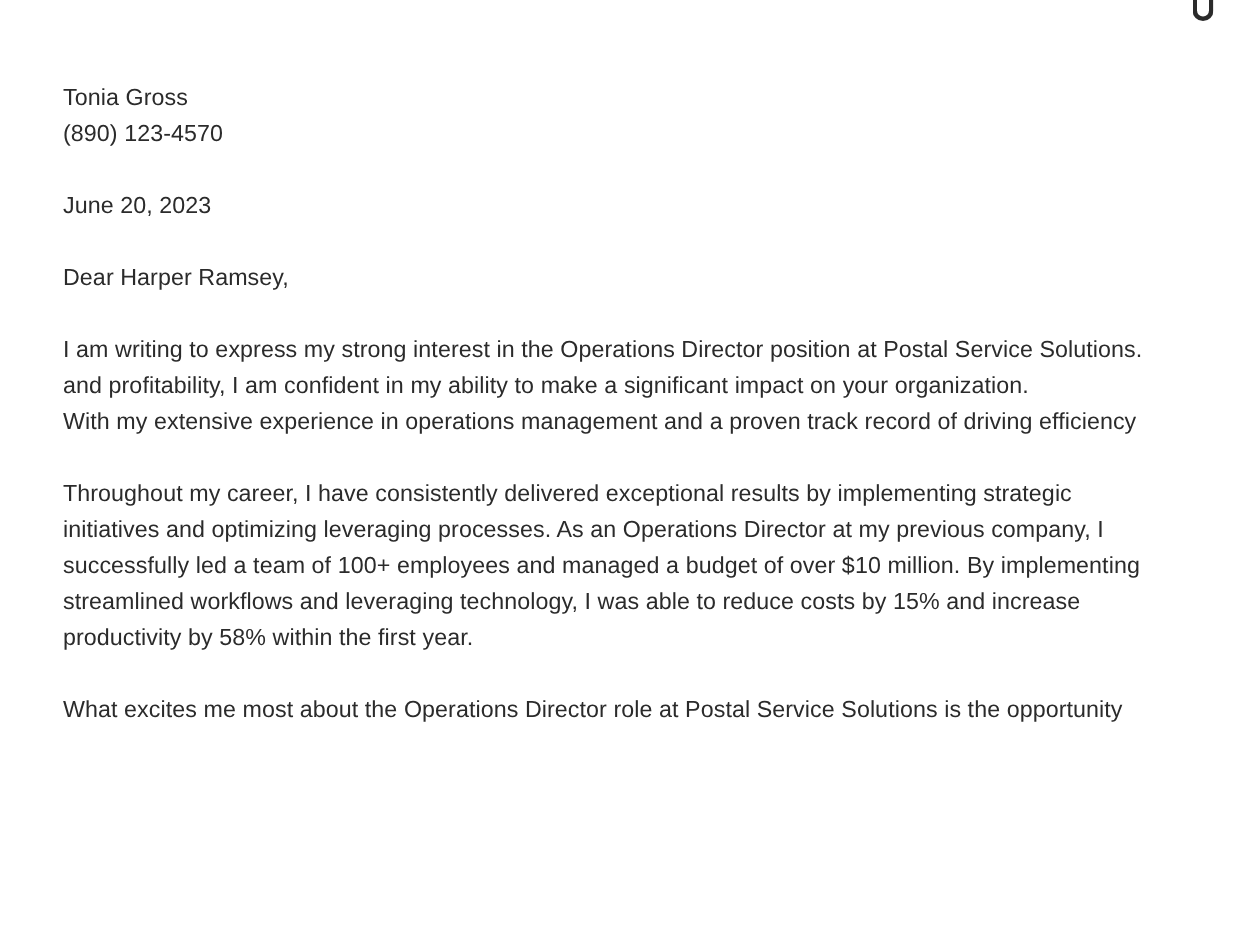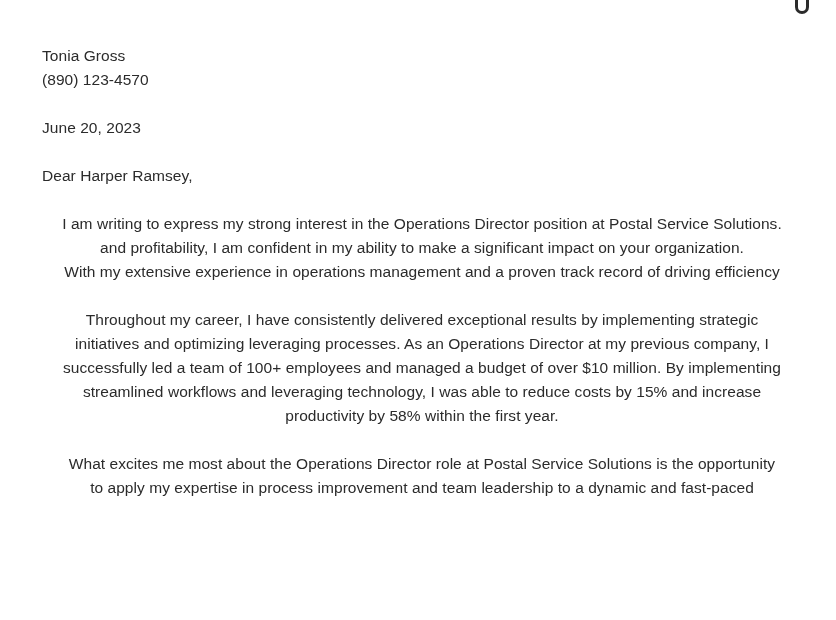--- a/index.html
+++ b/index.html
@@ -18,22 +18,22 @@
     .page {
       position: absolute;
       left: 42px;
       top: 42px;
       width: 760px;
       font-size: 15.5px;
       line-height: 24px;
       letter-spacing: 0.05px;
     }
     .line { display: block; white-space: nowrap; }
-    .block { margin: 2px 0 24px 0; }
-    .para { margin: 0 0 24px 0; text-align: center; }
+    .block { margin: 12px 0 24px 0; }
+    .para { margin: 0 0 24px 0; }
     .para .line { white-space: nowrap; }
     .corner-glyph {
       position: absolute;
       left: 795px;
       top: -12px;
       width: 14px;
       height: 26px;
       border: 3px solid #2b2b2b;
       border-top: none;
       border-radius: 0 0 9px 9px;
@@ -70,16 +70,15 @@
   <div class="para">
     <span class="line">Throughout my career, I have consistently delivered exceptional results by implementing strategic</span>
     <span class="line">initiatives and optimizing leveraging processes. As an Operations Director at my previous company, I</span>
     <span class="line">successfully led a team of 100+ employees and managed a budget of over $10 million. By implementing</span>
     <span class="line">streamlined workflows and leveraging technology, I was able to reduce costs by 15% and increase</span>
     <span class="line">productivity by 58% within the first year.</span>
   </div>
 
   <div class="para">
     <span class="line">What excites me most about the Operations Director role at Postal Service Solutions is the opportunity</span>
-    <span class="line">to apply my expertise in process improvement and team leadership to a dynamic and fast-paced</span>
   </div>
 
 </div>
 
 </body></html>

